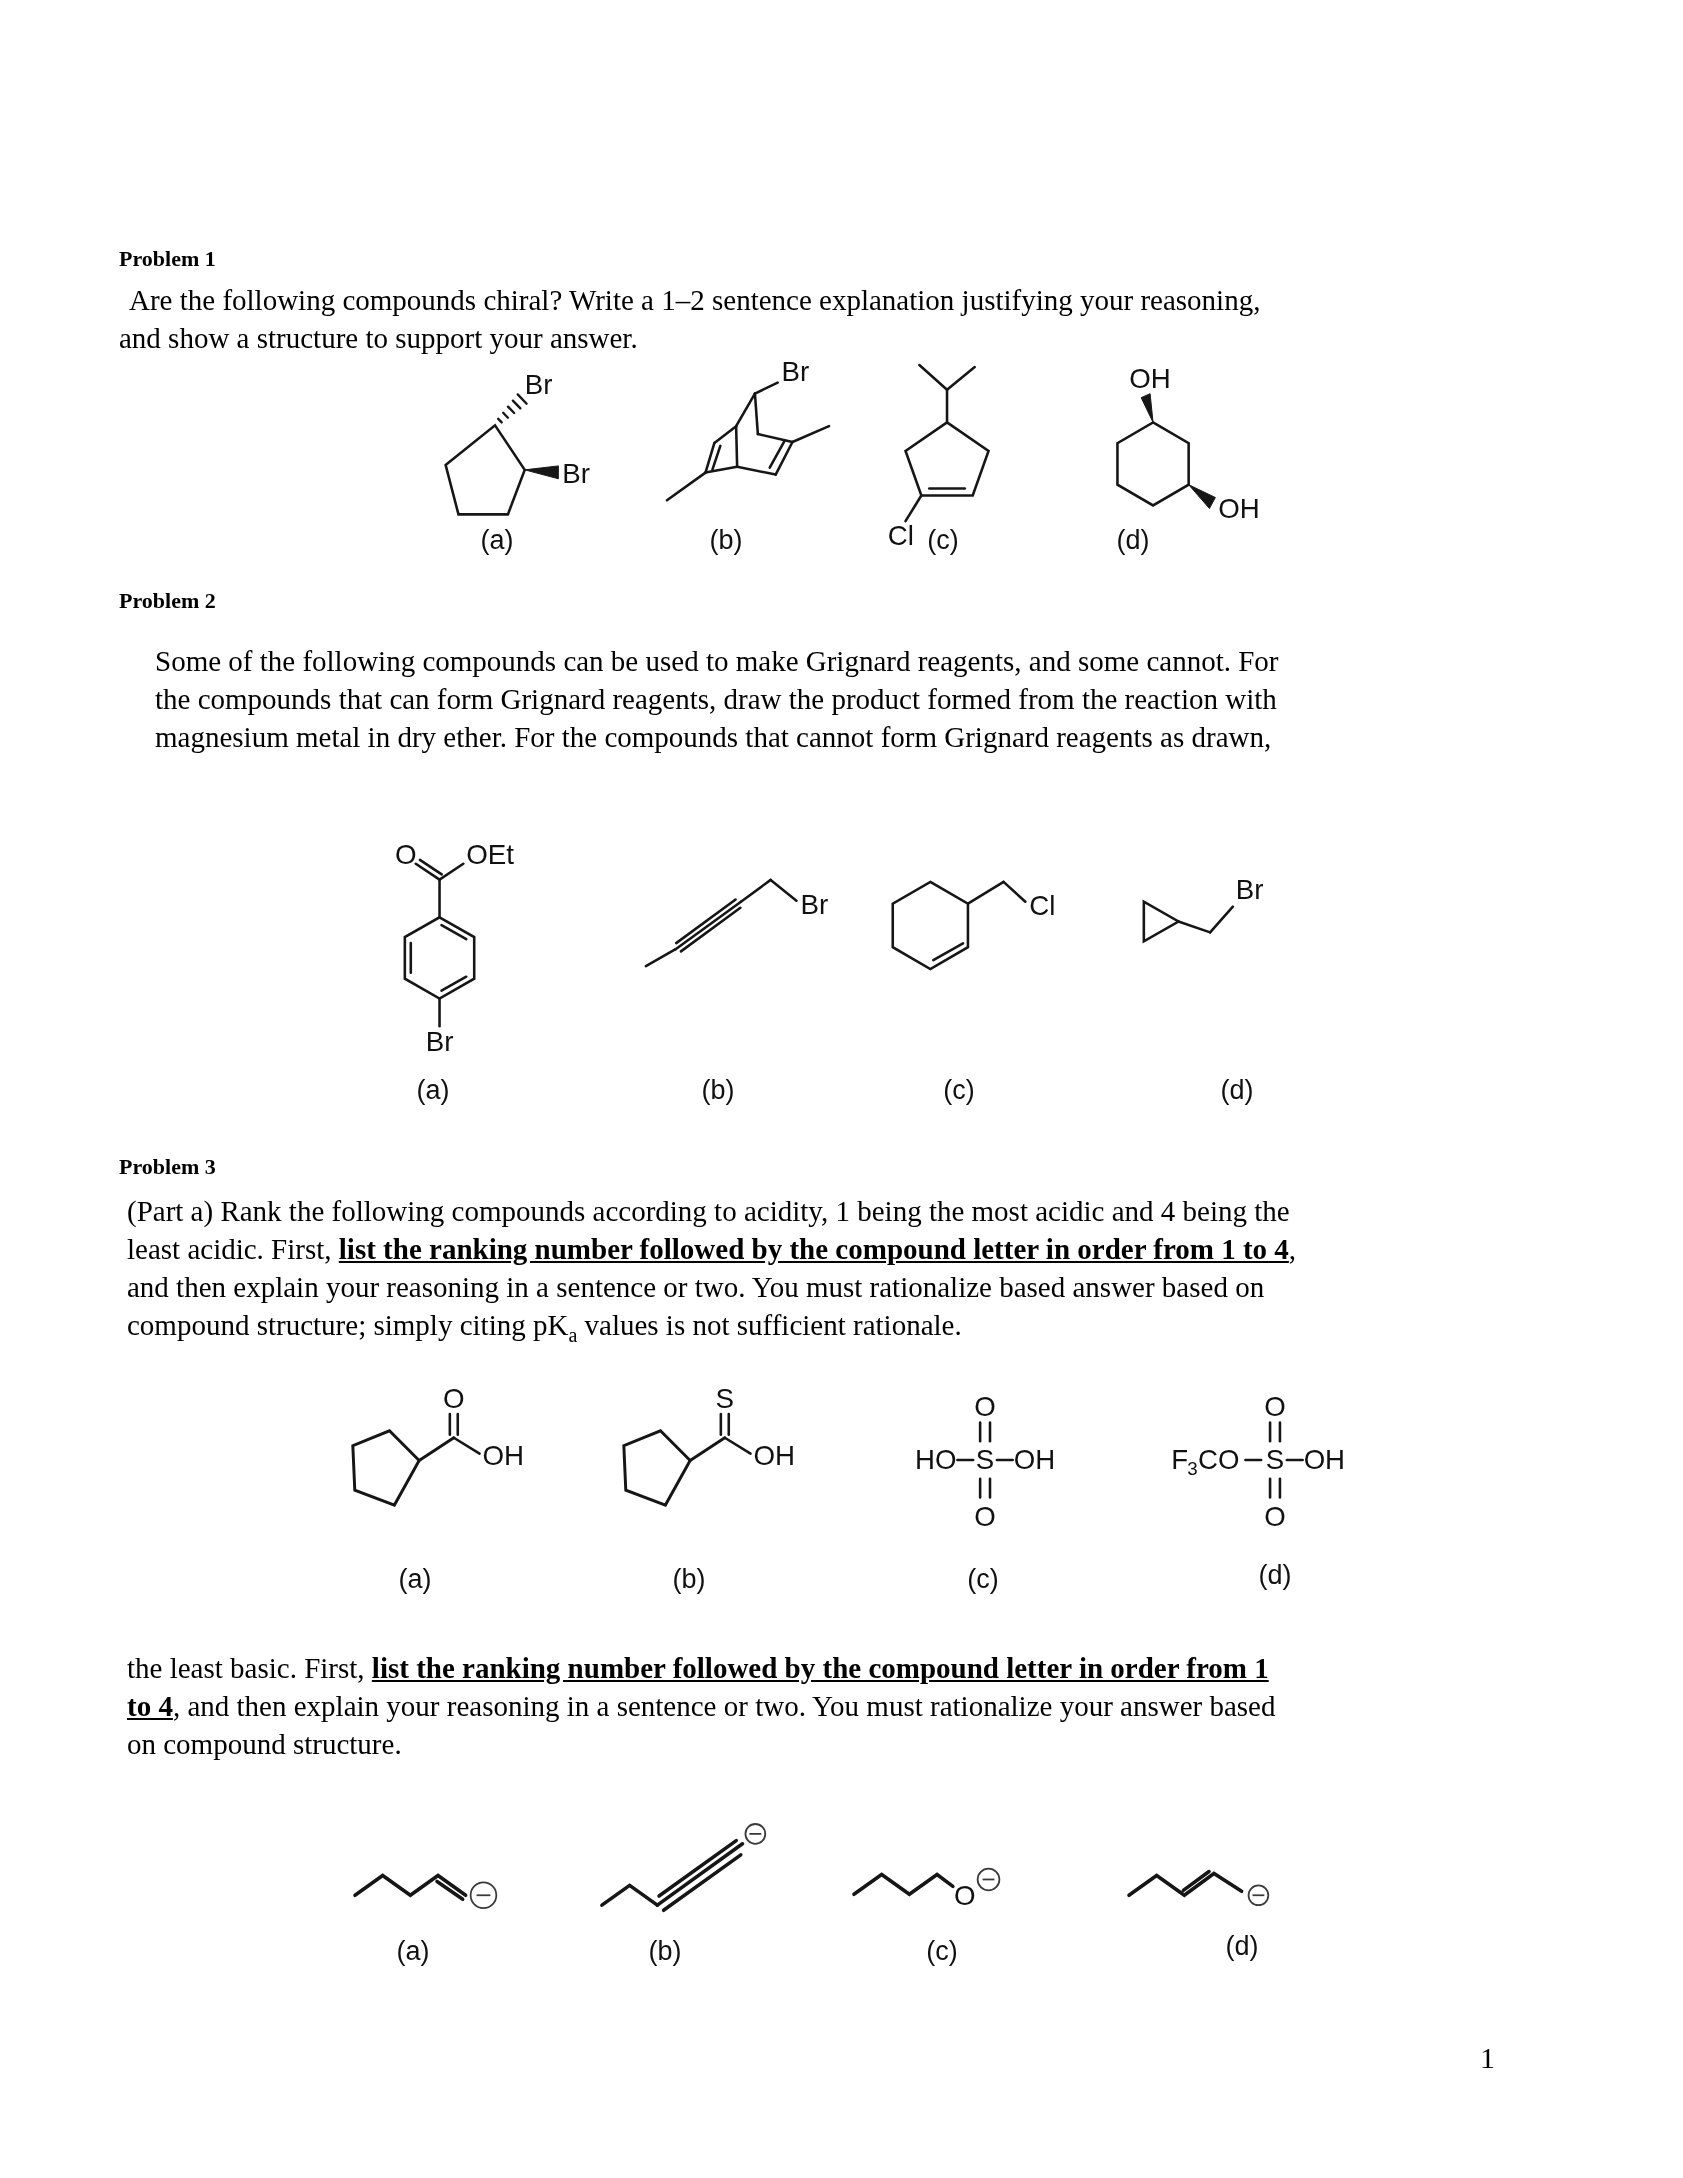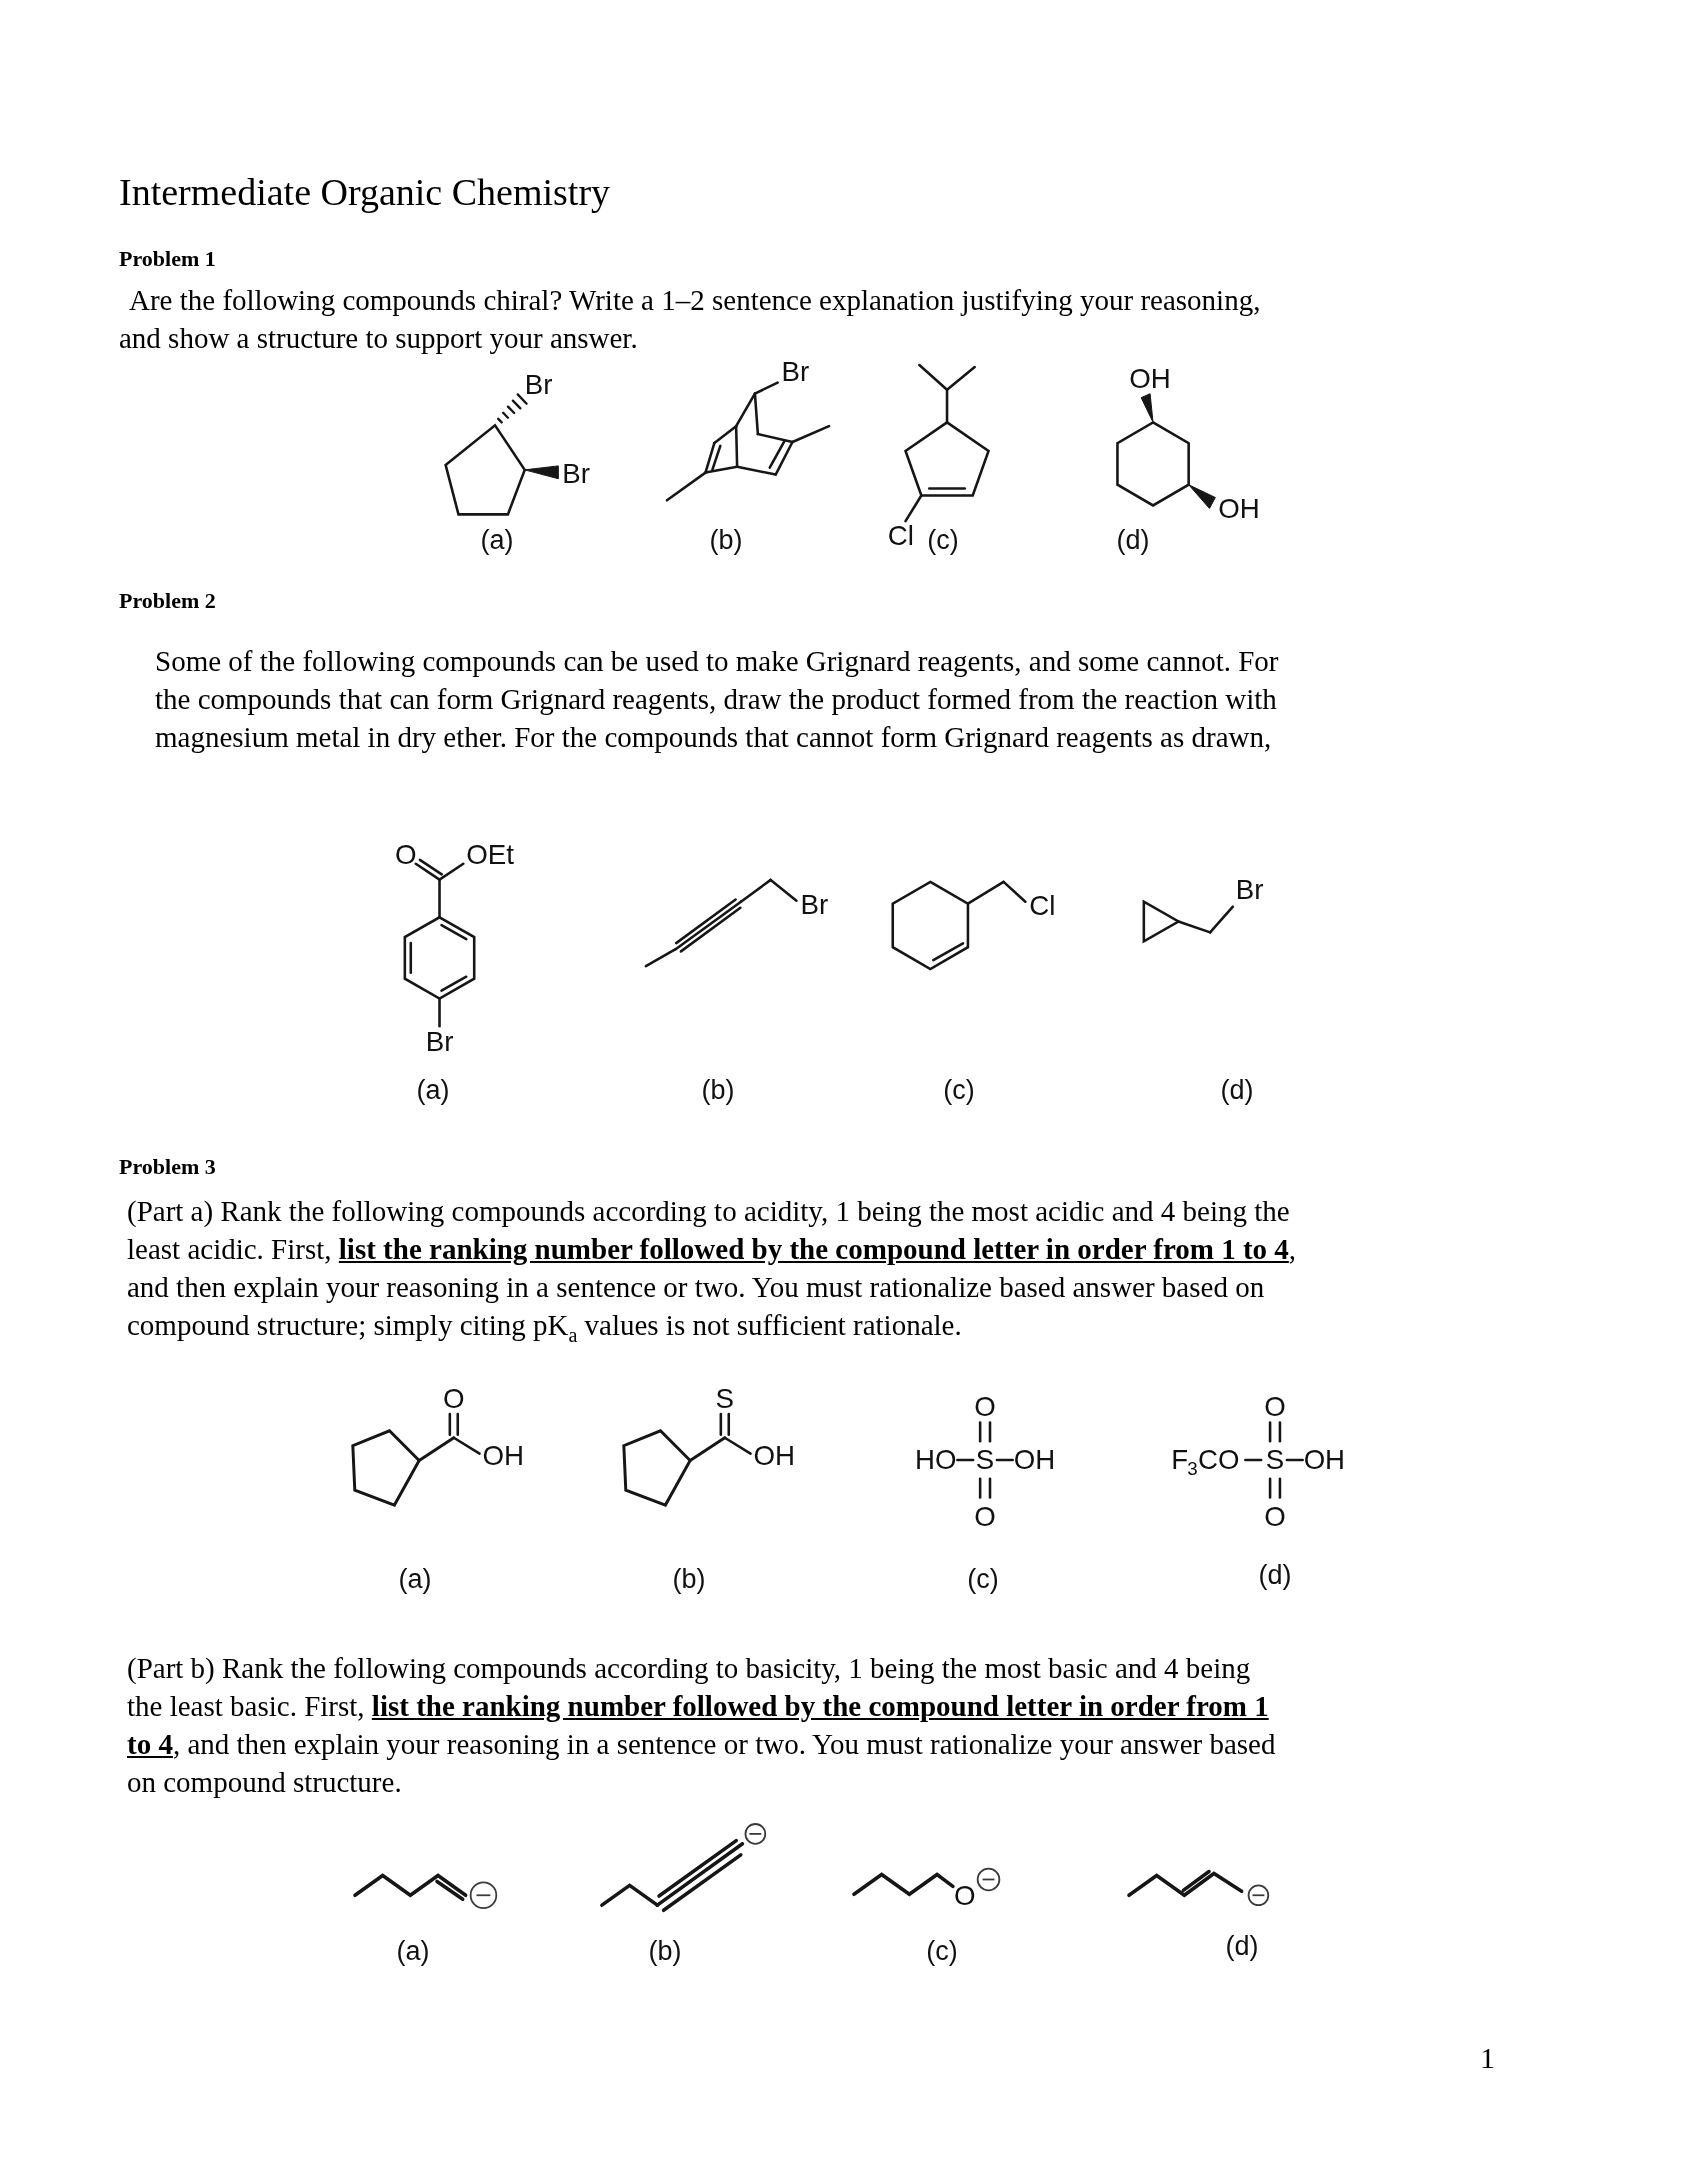--- a/index.html
+++ b/index.html
@@ -23,21 +23,20 @@
   .wedge{fill:#161616;stroke:#161616;stroke-width:1;}
   .hash{stroke:#161616;stroke-width:2.4;stroke-linecap:round;}
   .charge{stroke:#3a3a3a;stroke-width:1.8;fill:none;}
   .pgnum{font-size:30px;}
 </style>
 </head>
 <body>
 
 <div class="page">
 
-  <div class="abs doc-title" style="left:119px;top:170px;">Intermediate Organic Chemistry</div>
 
   <div class="abs prob-head" style="left:119px;top:246px;">Problem 1</div>
   <div class="abs para" style="left:119px;top:281px;">
     <div class="indent1">Are the following compounds chiral? Write a 1–2 sentence explanation justifying your reasoning,</div>
     <div>and show a structure to support your answer.</div>
   </div>
 
   <svg class="abs" style="left:411px;top:366px;" width="178" height="183" viewBox="0 0 180 185">
     <polygon class="bond" points="85,60 115,105 98,150 48,150 35,100"></polygon>
     <g>
@@ -224,21 +223,20 @@
     </g>
     <text x="120" y="144" text-anchor="middle">O</text>
   </svg>
 
   <div class="abs slabel" style="left:415px;top:1564px;">(a)</div>
   <div class="abs slabel" style="left:689px;top:1564px;">(b)</div>
   <div class="abs slabel" style="left:983px;top:1564px;">(c)</div>
   <div class="abs slabel" style="left:1275px;top:1560px;">(d)</div>
 
   <div class="abs para" style="left:127px;top:1649px;">
-    <div>(Part b) Rank the following compounds according to basicity, 1 being the most basic and 4 being</div>
     <div><span>the least basic. First, </span><span class="b">list the ranking number followed by the compound letter in order from 1</span></div>
     <div><span class="b">to 4</span><span>, and then explain your reasoning in a sentence or two. You must rationalize your answer based</span></div>
     <div>on compound structure.</div>
   </div>
 
   <svg class="abs" style="left:345px;top:1834px;" width="188" height="84" viewBox="0 0 190 85">
     <polyline class="chain" points="10,62 38,42 66,62 94,42 122,62"></polyline>
     <line class="chain" x1="93" y1="48" x2="119" y2="66"></line>
     <g>
       <circle class="charge" cx="140" cy="62" r="13"></circle>

